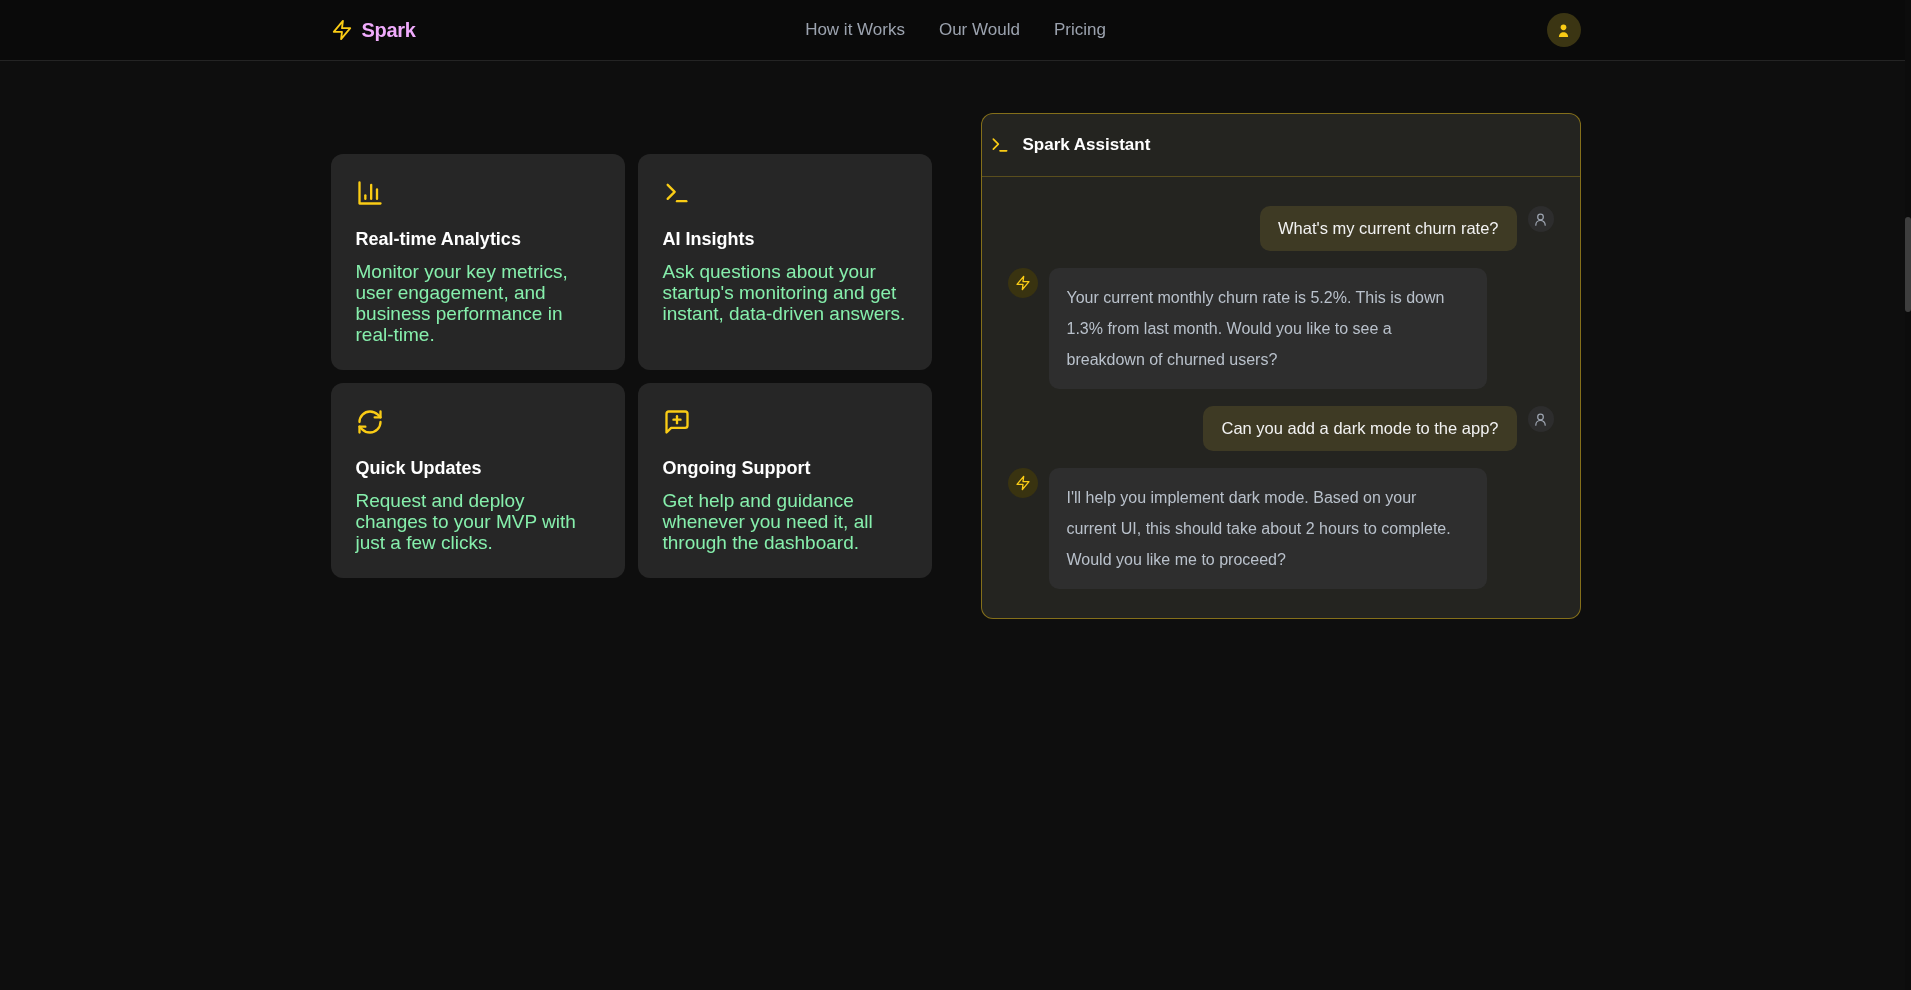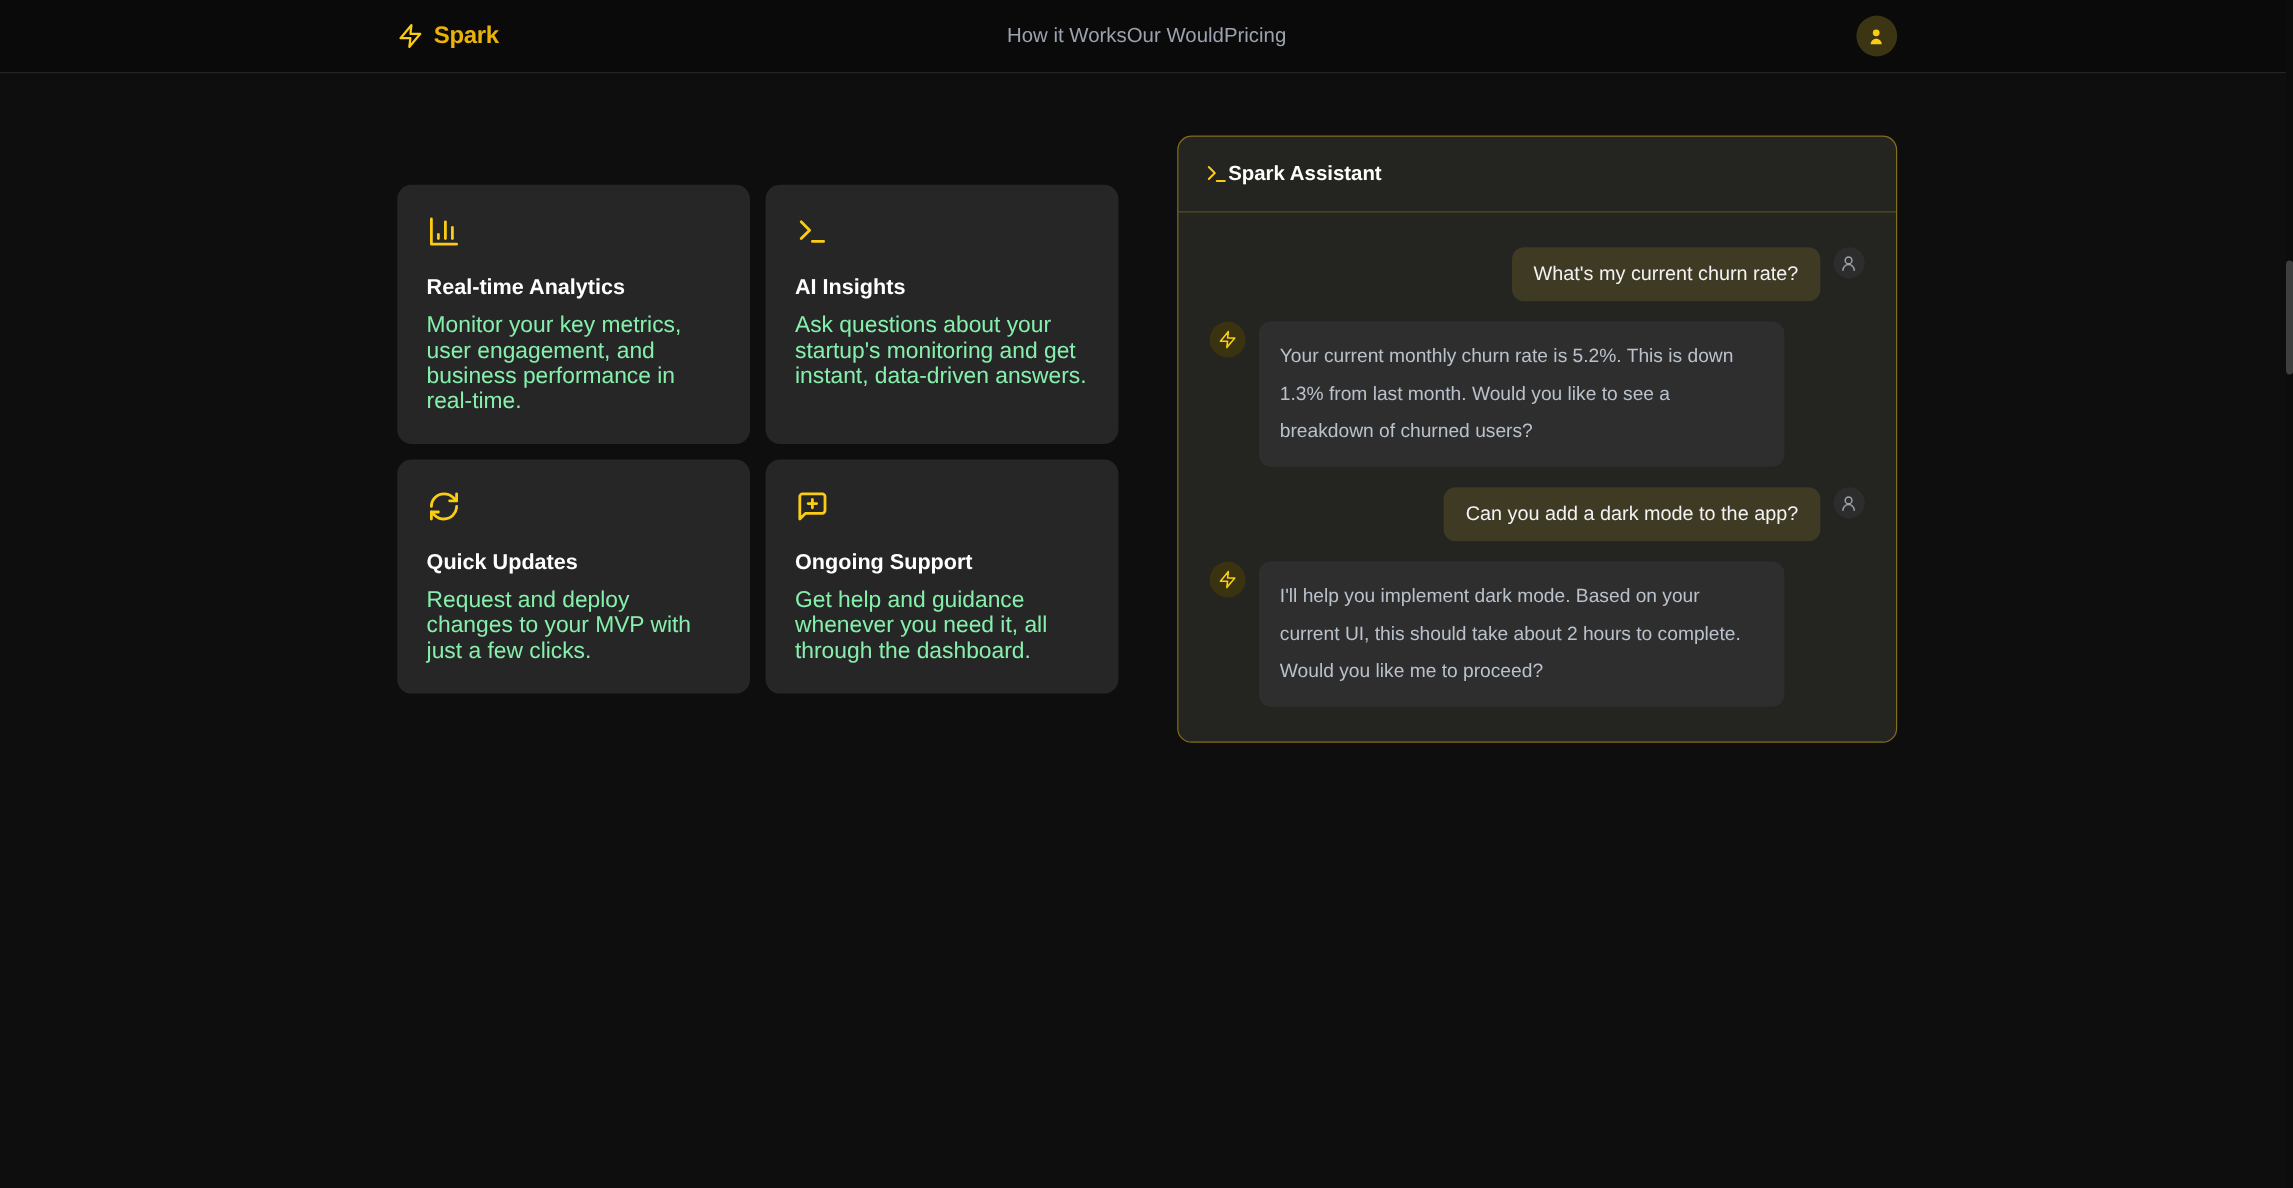--- a/index.html
+++ b/index.html
@@ -5,22 +5,22 @@
   * { box-sizing: border-box; margin: 0; padding: 0; }
   html, body { background: #0e0e0e; }
   body { font-family: "Liberation Sans", sans-serif; color: #ffffff; }
   .page { position: relative; width: 1911px; height: 990px; background: #0e0e0e; overflow: hidden; }
 
   
   header { height: 61px; background: #0a0a0a; border-bottom: 1px solid #242424; }
   .header-inner { width: 1250px; height: 100%; margin: 0 auto; display: flex; align-items: center; justify-content: space-between; position: relative; }
   .brand { display: flex; align-items: center; gap: 9px; cursor: pointer; }
   .brand .b-icon svg { width: 22px; height: 22px; color: #facc15; display: block; }
-  .brand-name { font-size: 20px; font-weight: 700; color: #eab308; letter-spacing: -0.3px; }
-  nav { position: absolute; left: 50%; top: 50%; transform: translate(-50%, -50%); display: flex; }
+  .brand-name { font-size: 20px; font-weight: 700; color: #f0abfc; letter-spacing: -0.3px; }
+  nav { position: absolute; left: 50%; top: 50%; transform: translate(-50%, -50%); display: flex; gap: 34px; }
   nav a { color: #9ca3af; font-size: 17px; text-decoration: none; cursor: pointer; }
   .avatar-btn { width: 34px; height: 34px; border-radius: 50%; background: #3b3513; display: flex; align-items: center; justify-content: center; border: none; cursor: pointer; }
   .avatar-btn svg { width: 17px; height: 17px; color: #facc15; display: block; }
 
   
   .hero { text-align: center; padding-top: 97px; }
   .hero h1 { font-size: 40px; font-weight: 700; letter-spacing: -0.5px; color: #fff; }
   .hero .subtitle { margin: 22px auto 0; width: 690px; font-size: 18px; line-height: 28px; color: #9aa2ae; }
 
   
@@ -28,21 +28,21 @@
 
   
   .features { width: 601px; display: grid; grid-template-columns: 1fr 1fr; gap: 13px; }
   .card { background: #262626; border-radius: 12px; padding: 25px; }
   .card .card-icon svg { width: 28px; height: 28px; color: #facc15; display: block; }
   .card h3 { margin-top: 22px; font-size: 18px; font-weight: 700; color: #fff; }
   .card p { margin-top: 11px; font-size: 19px; line-height: 21px; color: #86efac; }
 
   
   .panel { flex: 1; background: #242420; border: 1px solid rgba(250, 204, 21, 0.45); border-radius: 12px; }
-  .panel-header { display: flex; align-items: center; padding: 21px 22px; border-bottom: 1px solid rgba(250, 204, 21, 0.25); text-align: right; }
+  .panel-header { display: flex; align-items: center; gap: 13px; padding: 21px 8px; border-bottom: 1px solid rgba(250, 204, 21, 0.25); text-align: right; }
   .panel-header .p-icon svg { width: 20px; height: 20px; color: #facc15; display: block; }
   .panel-title { font-size: 17px; font-weight: 700; color: #fff; }
   .panel-body { padding: 29px 26px; display: flex; flex-direction: column; gap: 17px; }
   .msg { display: flex; gap: 11px; align-items: flex-start; }
   .msg.user { justify-content: flex-end; }
   .bubble { border-radius: 10px; }
   .msg.user .bubble { background: #3e3a24; color: #f2f2f2; font-size: 16.5px; padding: 13px 18px; }
   .msg.assistant .bubble { background: #2e2e2e; color: #b9c1cb; max-width: 438px; font-size: 16px; line-height: 31px; padding: 14px 18px; }
   .avatar-user { width: 26px; height: 26px; border-radius: 50%; background: #2d2d2d; display: flex; align-items: center; justify-content: center; flex: none; }
   .avatar-user svg { width: 15px; height: 15px; color: #9ca3af; display: block; }

